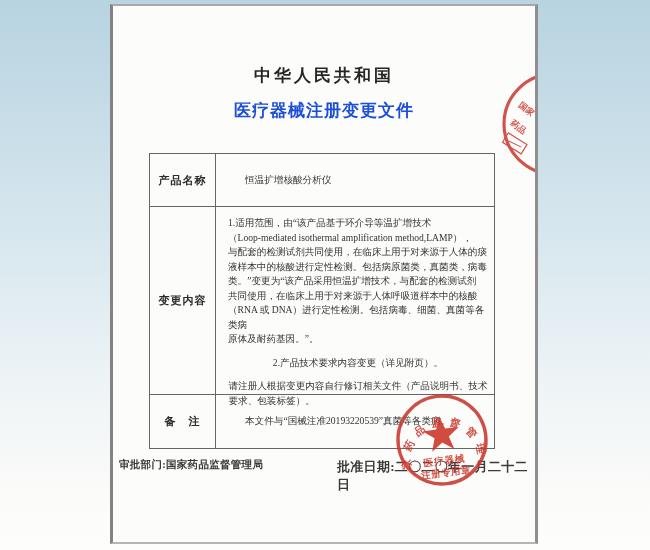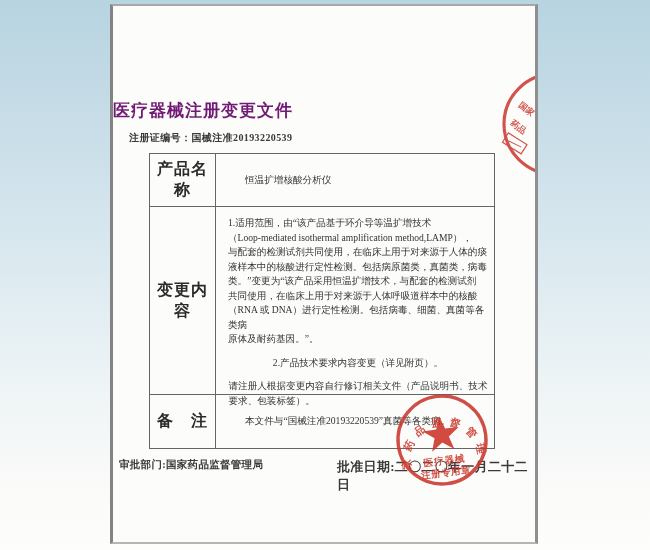--- a/index.html
+++ b/index.html
@@ -22,40 +22,40 @@
     box-sizing:border-box;
     overflow:hidden;
     color:#2f2f2f;
   }
   .title1{
     position:absolute;left:0;top:58px;width:100%;
     text-align:center;font-size:17px;font-weight:bold;letter-spacing:3px;color:#262626;
   }
   .title2{
     position:absolute;left:0;top:93px;width:100%;
-    font-size:17px;font-weight:bold;letter-spacing:1px;color:#701a75;
+    text-align:center;font-size:17px;font-weight:bold;letter-spacing:1px;color:#1d4ed8;
   }
   .regline{
     position:absolute;left:16px;top:125px;
     font-size:10px;font-weight:bold;color:#3a3a3a;letter-spacing:0.4px;
   }
   .doc-table{
     position:absolute;left:36px;top:147px;width:346px;height:296px;
     border:1px solid #666;box-sizing:border-box;
     display:flex;flex-direction:column;
   }
   .t-row{display:flex;box-sizing:border-box;border-bottom:1px solid #666;}
   .t-row:last-child{border-bottom:none;}
   .row-product{height:53px;}
   .row-change{height:188px;}
   .row-remark{flex:1;}
   .t-label{
     width:66px;box-sizing:border-box;border-right:1px solid #666;
     display:flex;align-items:center;justify-content:center;
-    font-size:16px;font-weight:bold;color:#2b2b2b;letter-spacing:1px;
+    font-size:11px;font-weight:bold;color:#2b2b2b;letter-spacing:1px;
     text-align:center;
   }
   .t-content{
     flex:1;box-sizing:border-box;padding:0 6px 0 12px;
     font-size:9.6px;line-height:14.5px;color:#333;
     display:flex;flex-direction:column;justify-content:center;
   }
   .row-change .t-content{justify-content:flex-start;padding-top:9px;align-items:center;}
   .para{white-space:pre-line;margin:0 0 9px 0;}
   .para:last-child{margin-bottom:16px;}
@@ -78,23 +78,23 @@
     opacity:0.85;
   }
   svg text{font-family:"Liberation Serif","DejaVu Serif",serif;}
 </style>
 </head>
 <body>
 
 <div class="scene">
   <div class="page">
 
+    <div class="title1">中华人民共和国</div>
     <div class="title2">医疗器械注册变更文件</div>
 
-    <div class="regline">注册证编号：国械注准20193220539</div>
 
     <div class="doc-table">
 
       <div class="t-row row-product">
         <div class="t-label">产品名称</div>
         <div class="t-content">
           <div class="single-line">恒温扩增核酸分析仪</div>
         </div>
       </div>
 

